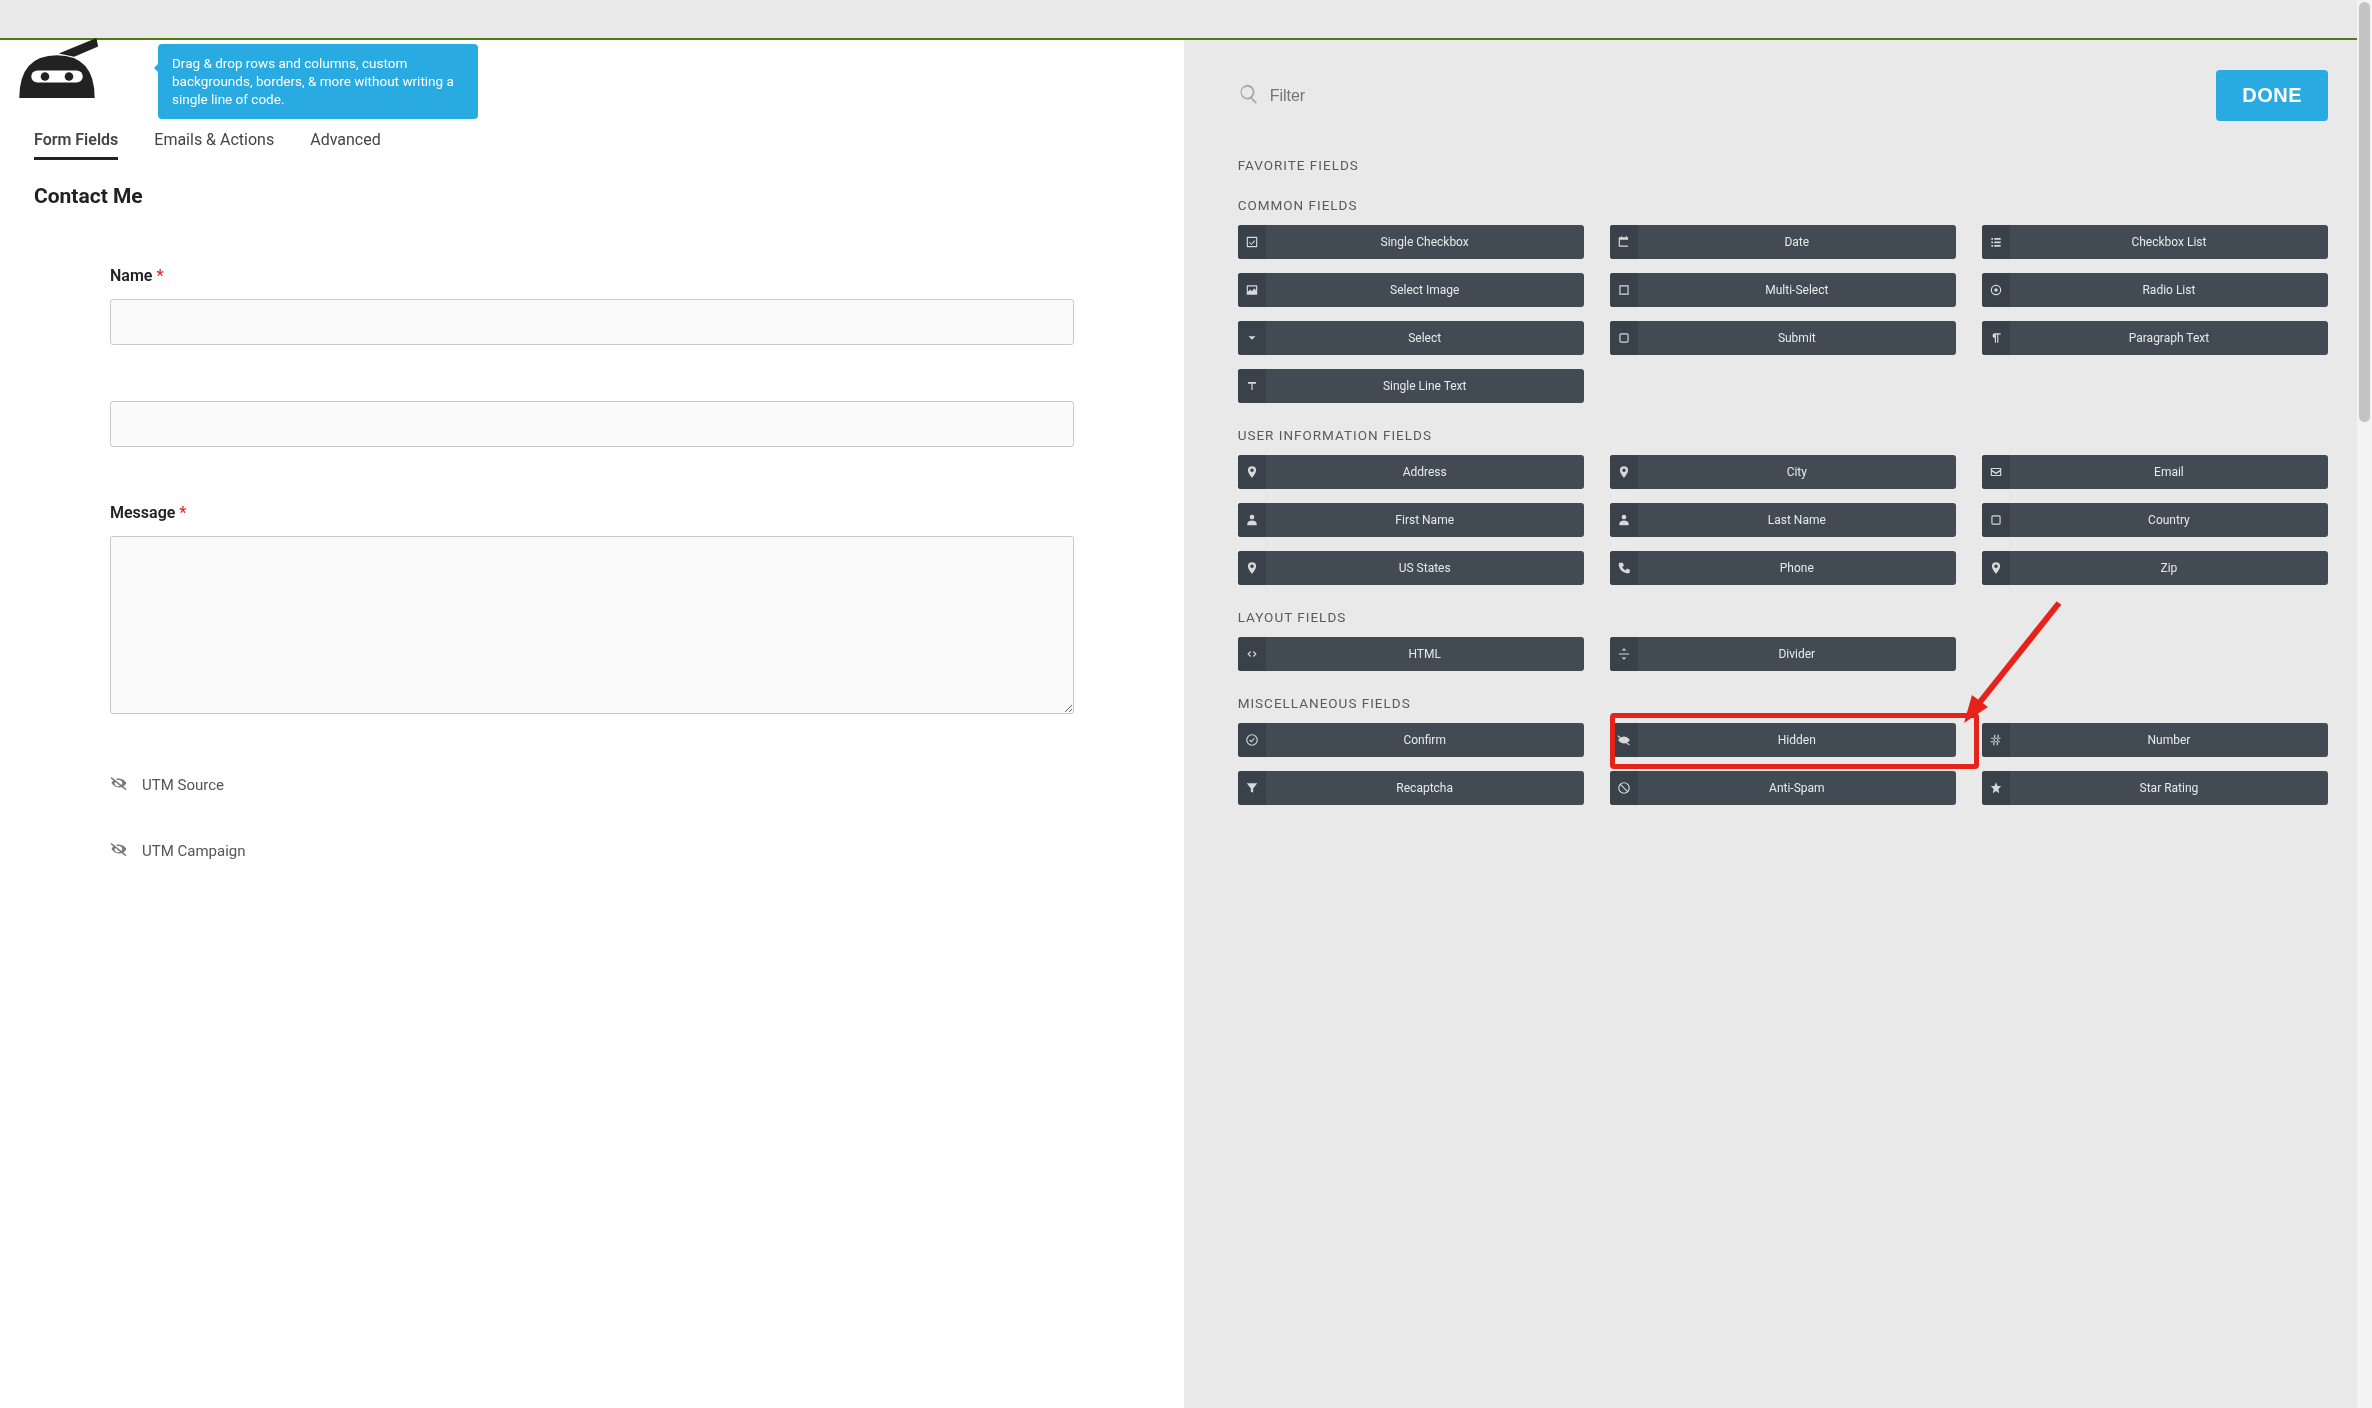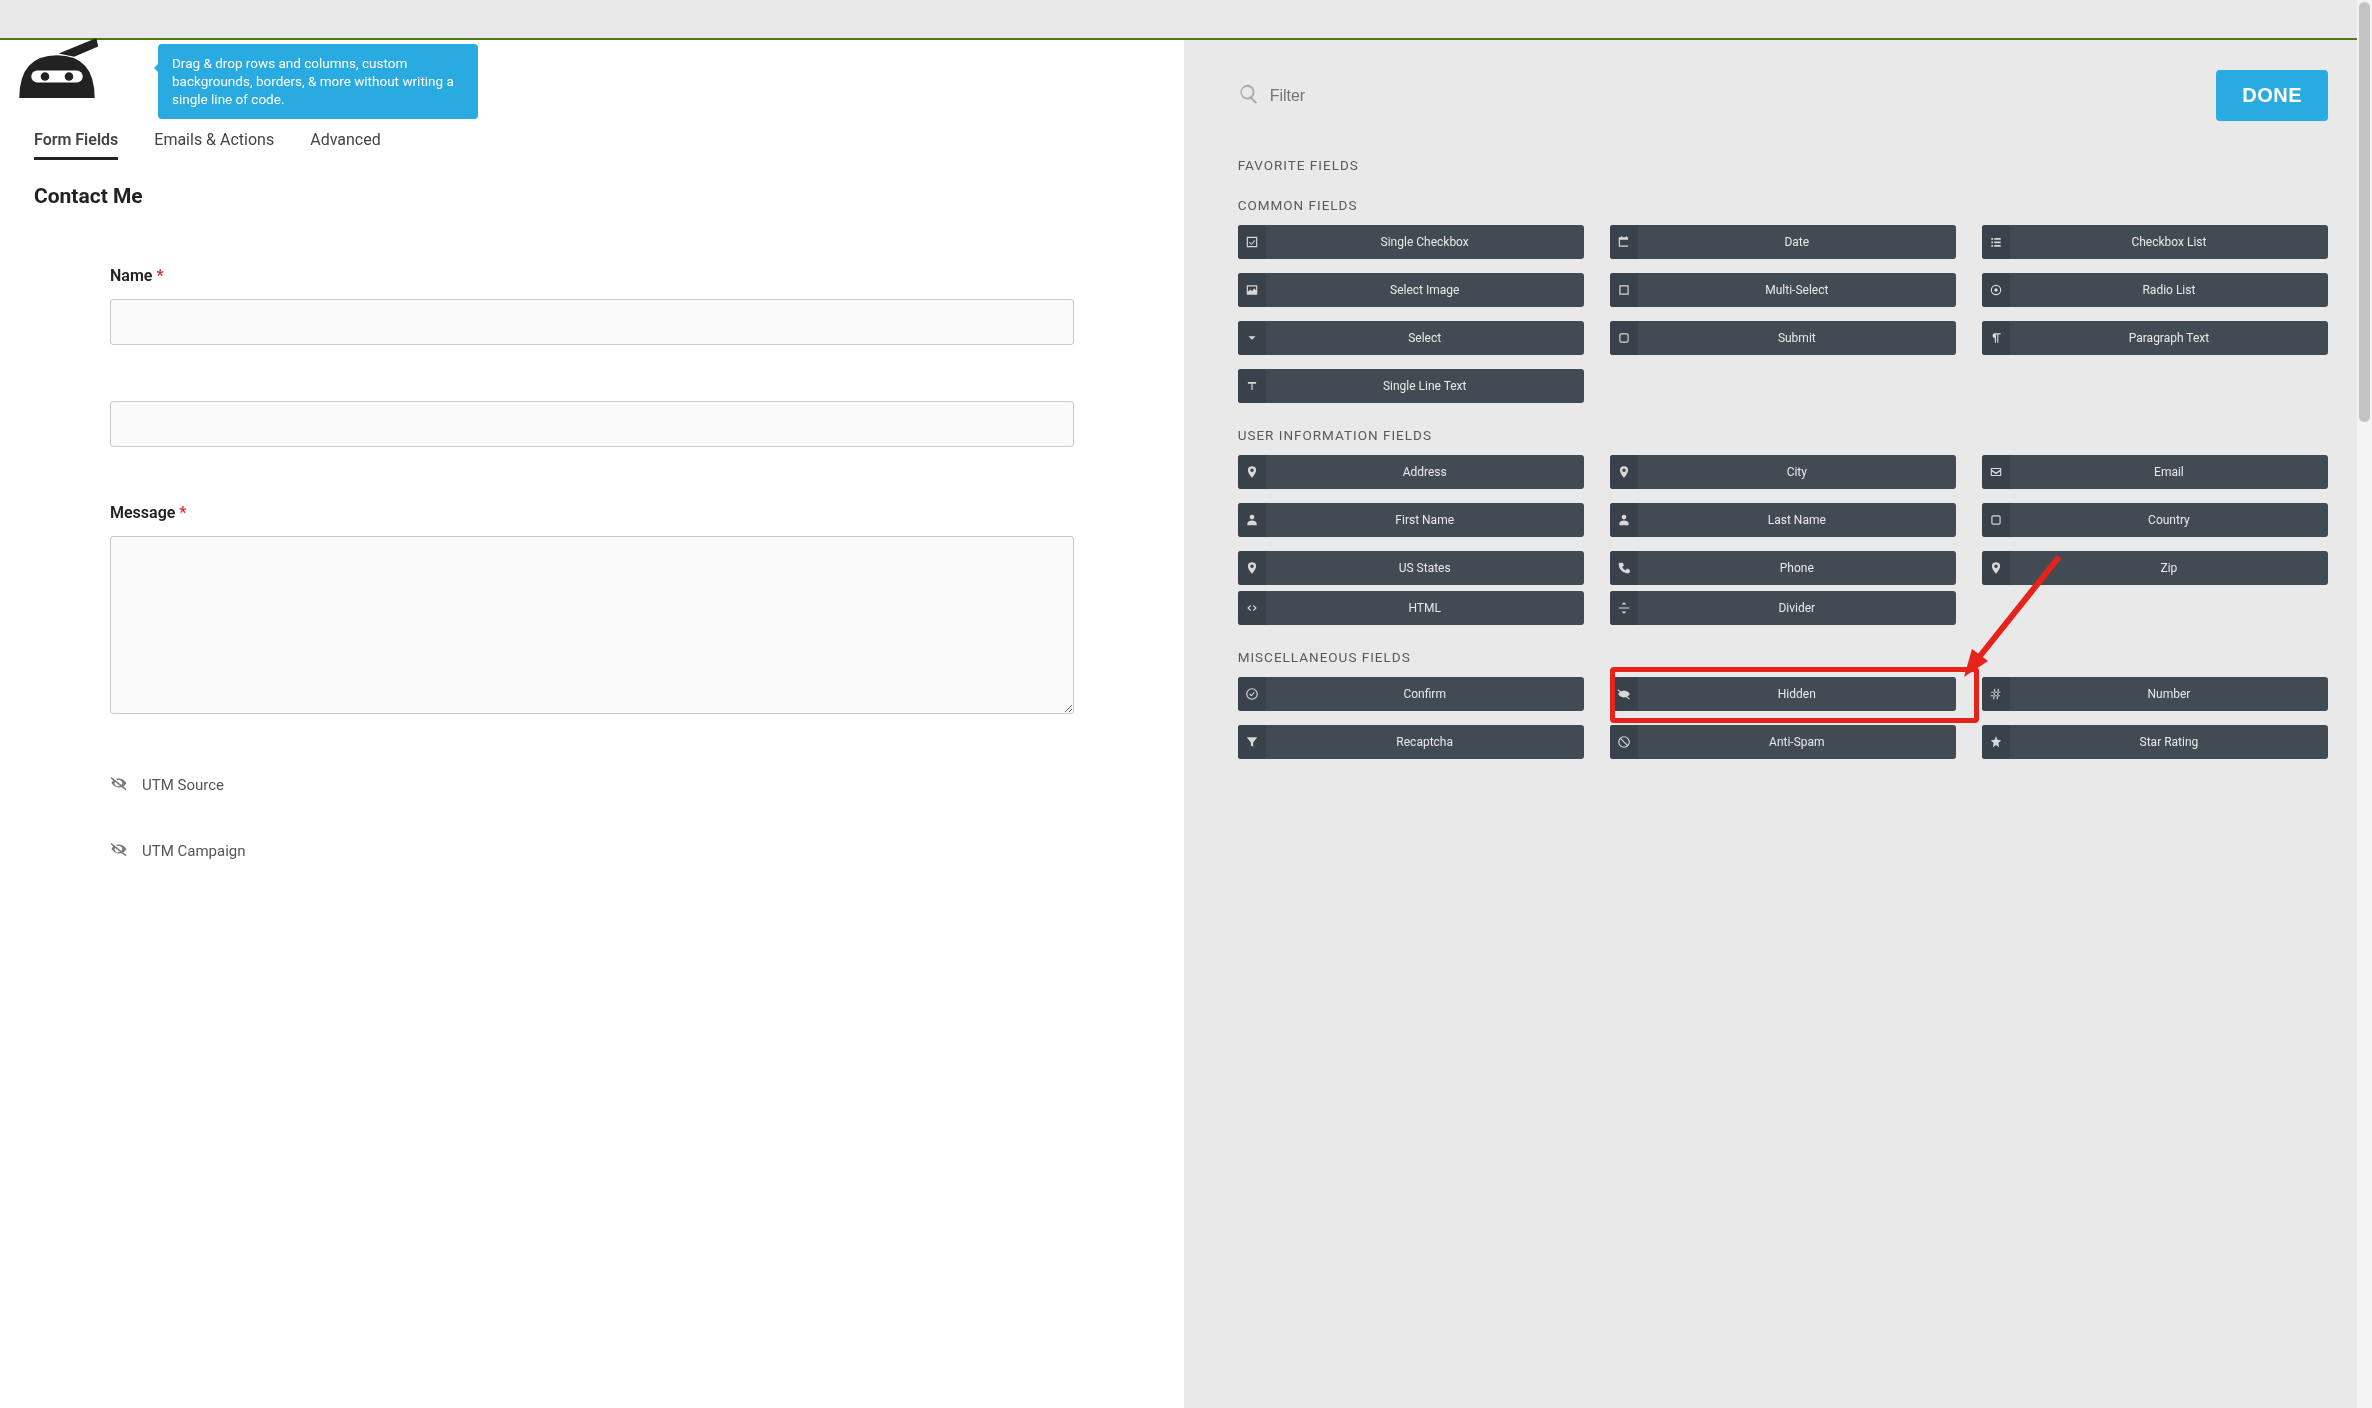--- a/index.html
+++ b/index.html
@@ -368,20 +368,21 @@
       <div class="pill">
           <span class="icon-slot">
             <svg viewBox="0 0 24 24">
               <path d="M12 2a7 7 0 017 7c0 5-7 13-7 13S5 14 5 9a7 7 0 017-7zm0 4a3 3 0 100 6 3 3 0 000-6z"></path>
             </svg>
           </span>
           <span class="label">Zip</span>
         </div>
     </div>
 
+    <div class="section-label">LAYOUT FIELDS</div>
     <div class="pill-grid">
       <div class="pill">
           <span class="icon-slot">
             <svg viewBox="0 0 24 24">
               <path d="M9 7L4 12l5 5 1.4-1.4L6.8 12l3.6-3.6L9 7zm6 0l5 5-5 5-1.4-1.4 3.6-3.6-3.6-3.6L15 7z"></path>
             </svg>
           </span>
           <span class="label">HTML</span>
         </div>
       <div class="pill">

